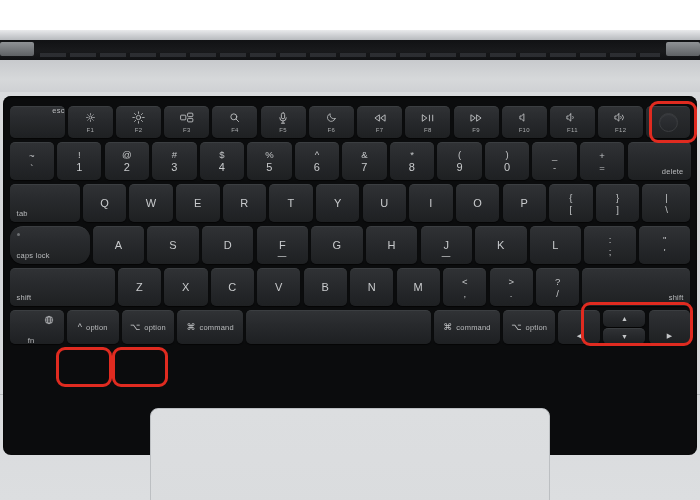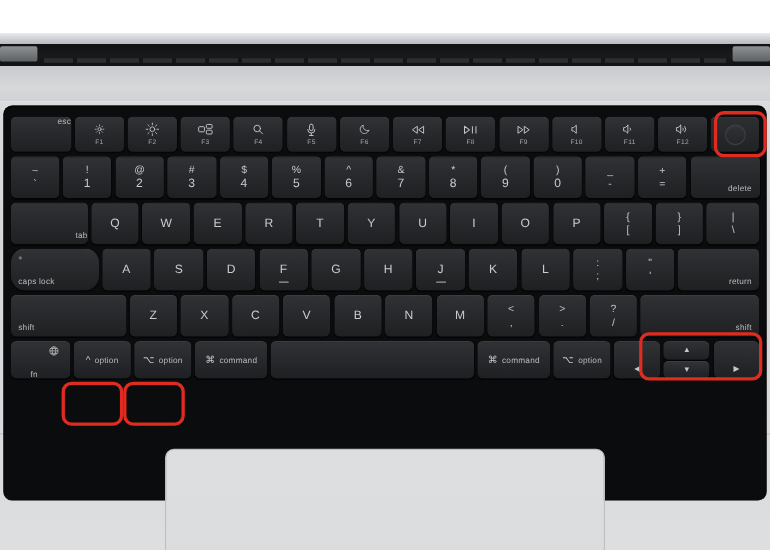--- a/index.html
+++ b/index.html
@@ -348,21 +348,21 @@
         <div class="key stacked">
           <span class="glyph">+</span>
           <span class="glyph">=</span>
         </div>
         <div class="key al-br" style="flex:0 0 63px;">
           <span class="lbl-sm">delete</span>
         </div>
       </div>
 
       <div class="kb-row row-q">
-        <div class="key al-bl" style="flex:0 0 70px;justify-content:flex-end;">
+        <div class="key al-bl" style="flex:0 0 70px;">
           <span class="lbl-sm">tab</span>
         </div>
         <div class="key">
             <span class="lbl">Q</span>
           </div>
         <div class="key">
             <span class="lbl">W</span>
           </div>
         <div class="key">
             <span class="lbl">E</span>
@@ -434,23 +434,20 @@
         <div class="key">
             <span class="lbl">L</span>
           </div>
         <div class="key stacked">
           <span class="glyph">:</span>
           <span class="glyph">;</span>
         </div>
         <div class="key stacked">
           <span class="glyph">"</span>
           <span class="glyph">'</span>
-        </div>
-        <div class="key al-br" style="flex:0 0 74px;">
-          <span class="lbl-sm">return</span>
         </div>
       </div>
 
       <div class="kb-row row-z">
         <div class="key al-bl" style="flex:0 0 105px;">
           <span class="lbl-sm">shift</span>
         </div>
         <div class="key">
             <span class="lbl">Z</span>
           </div>

